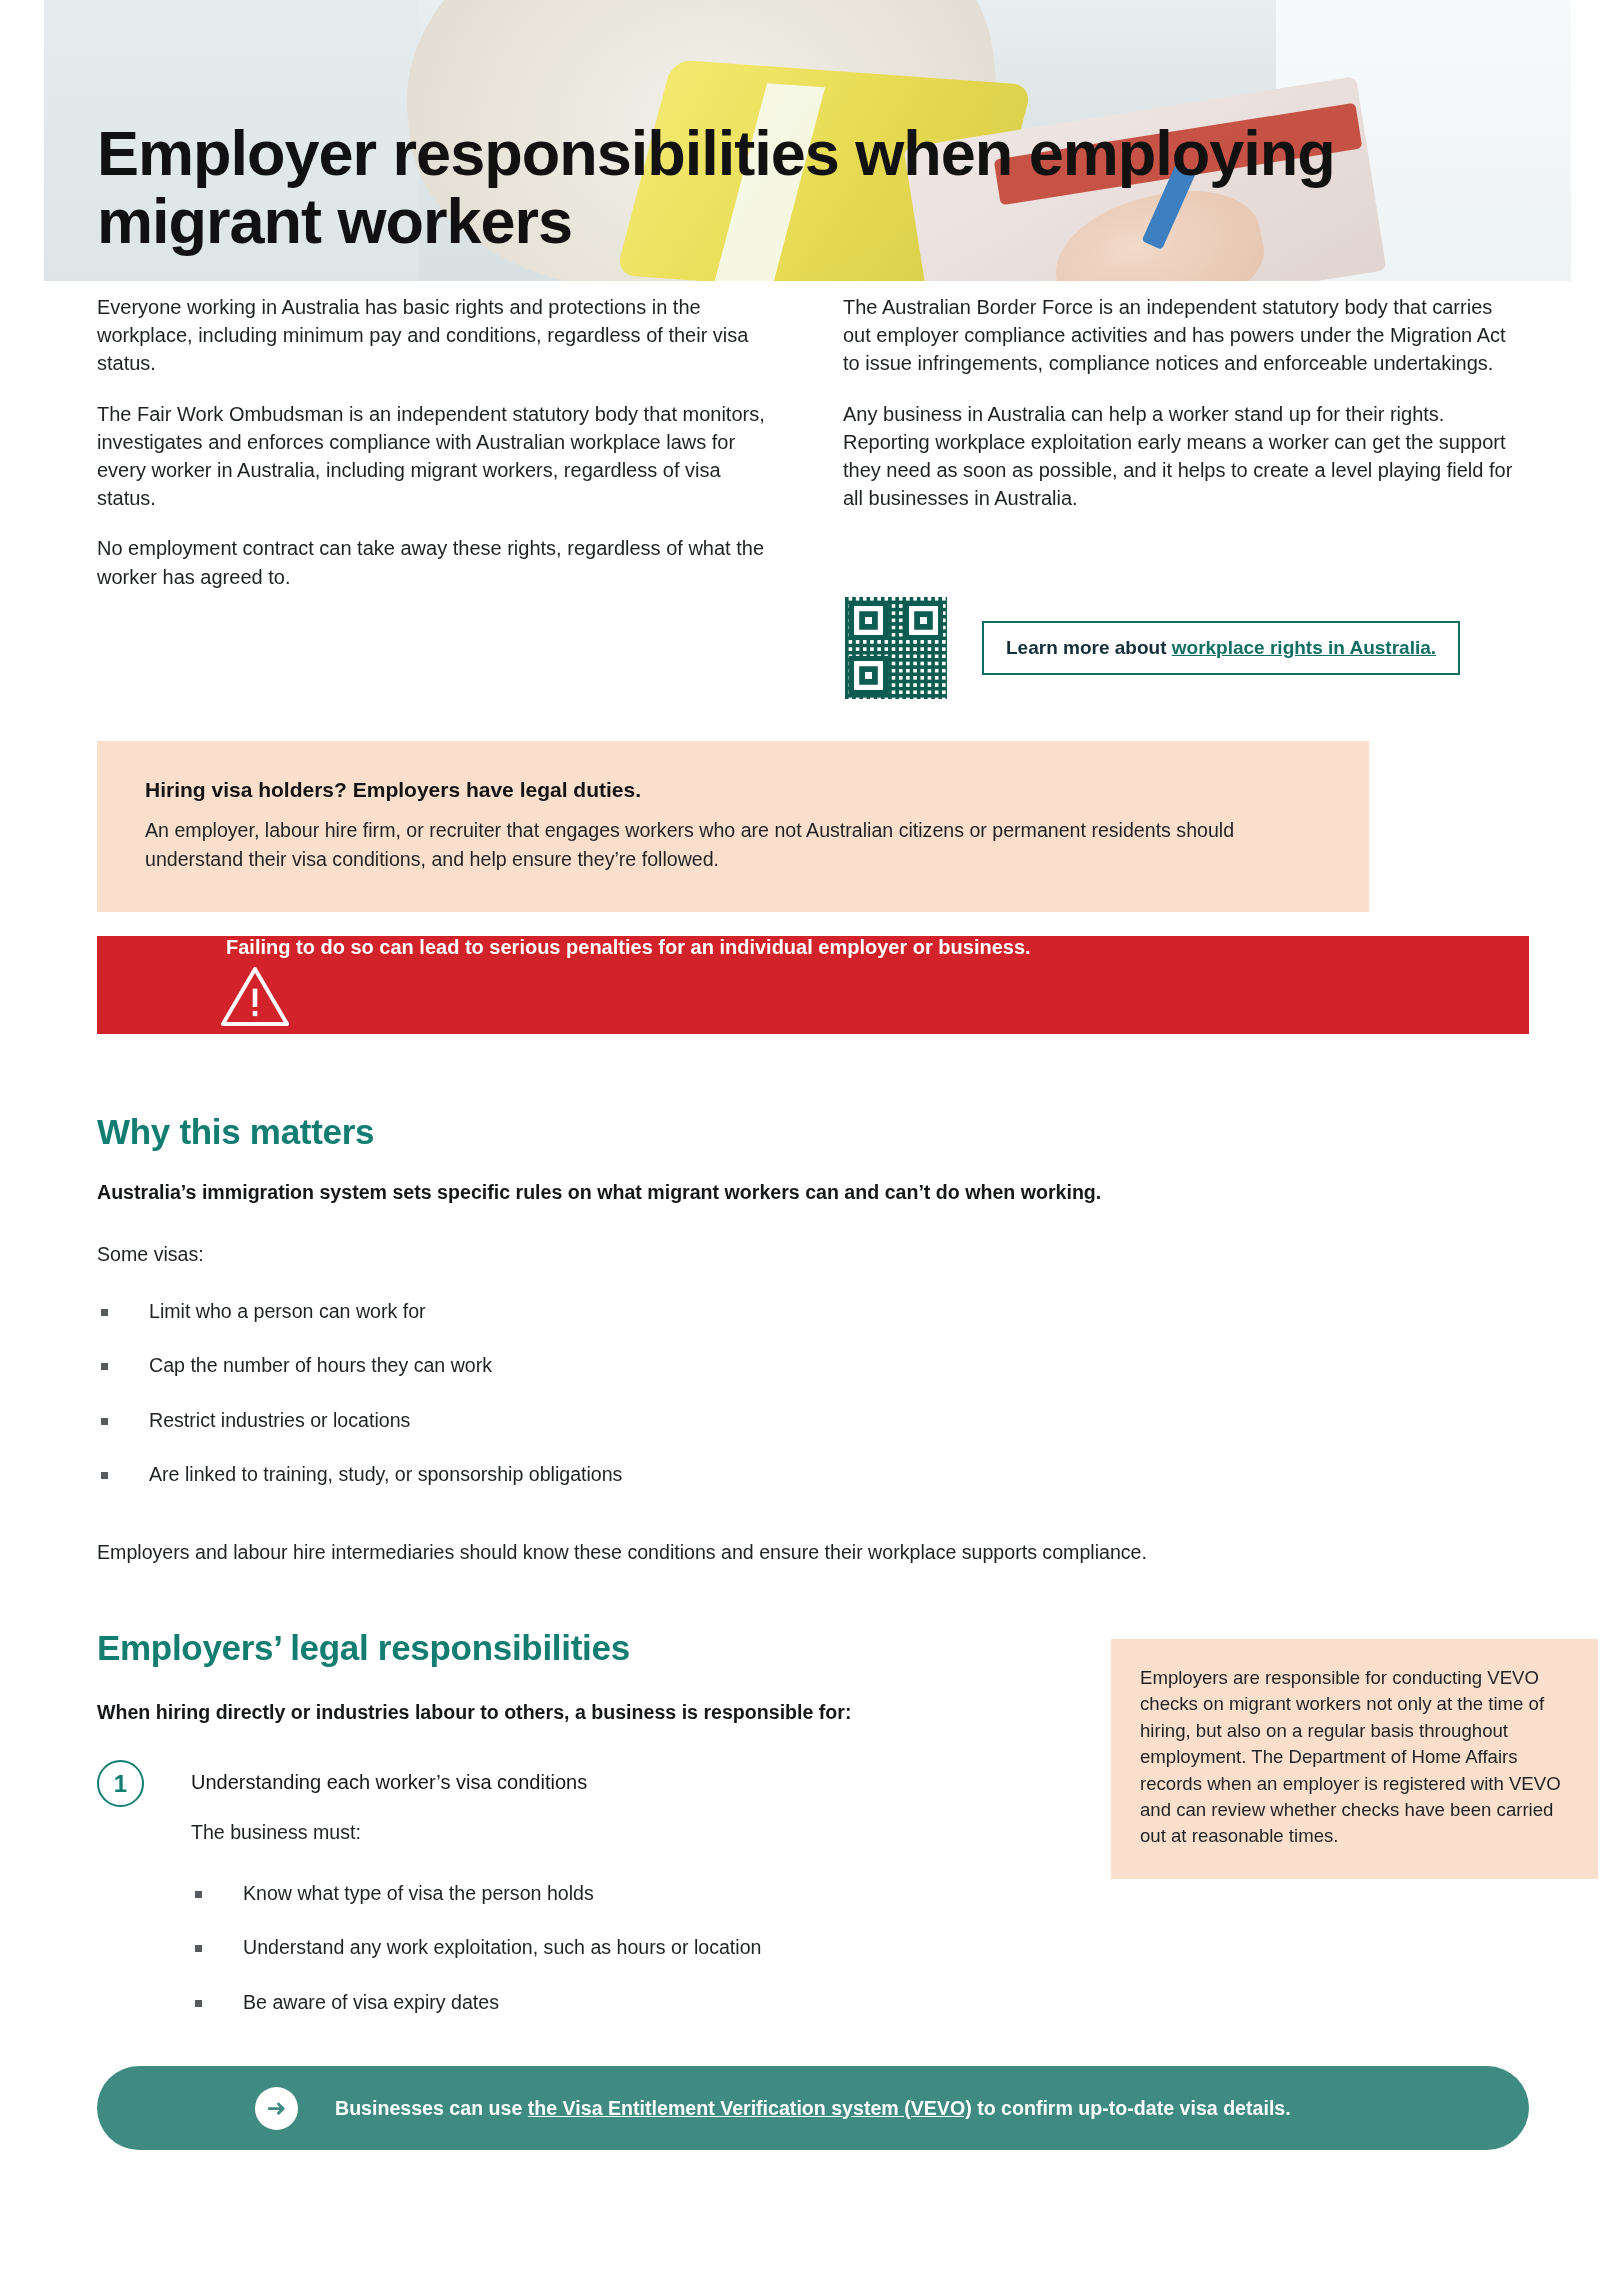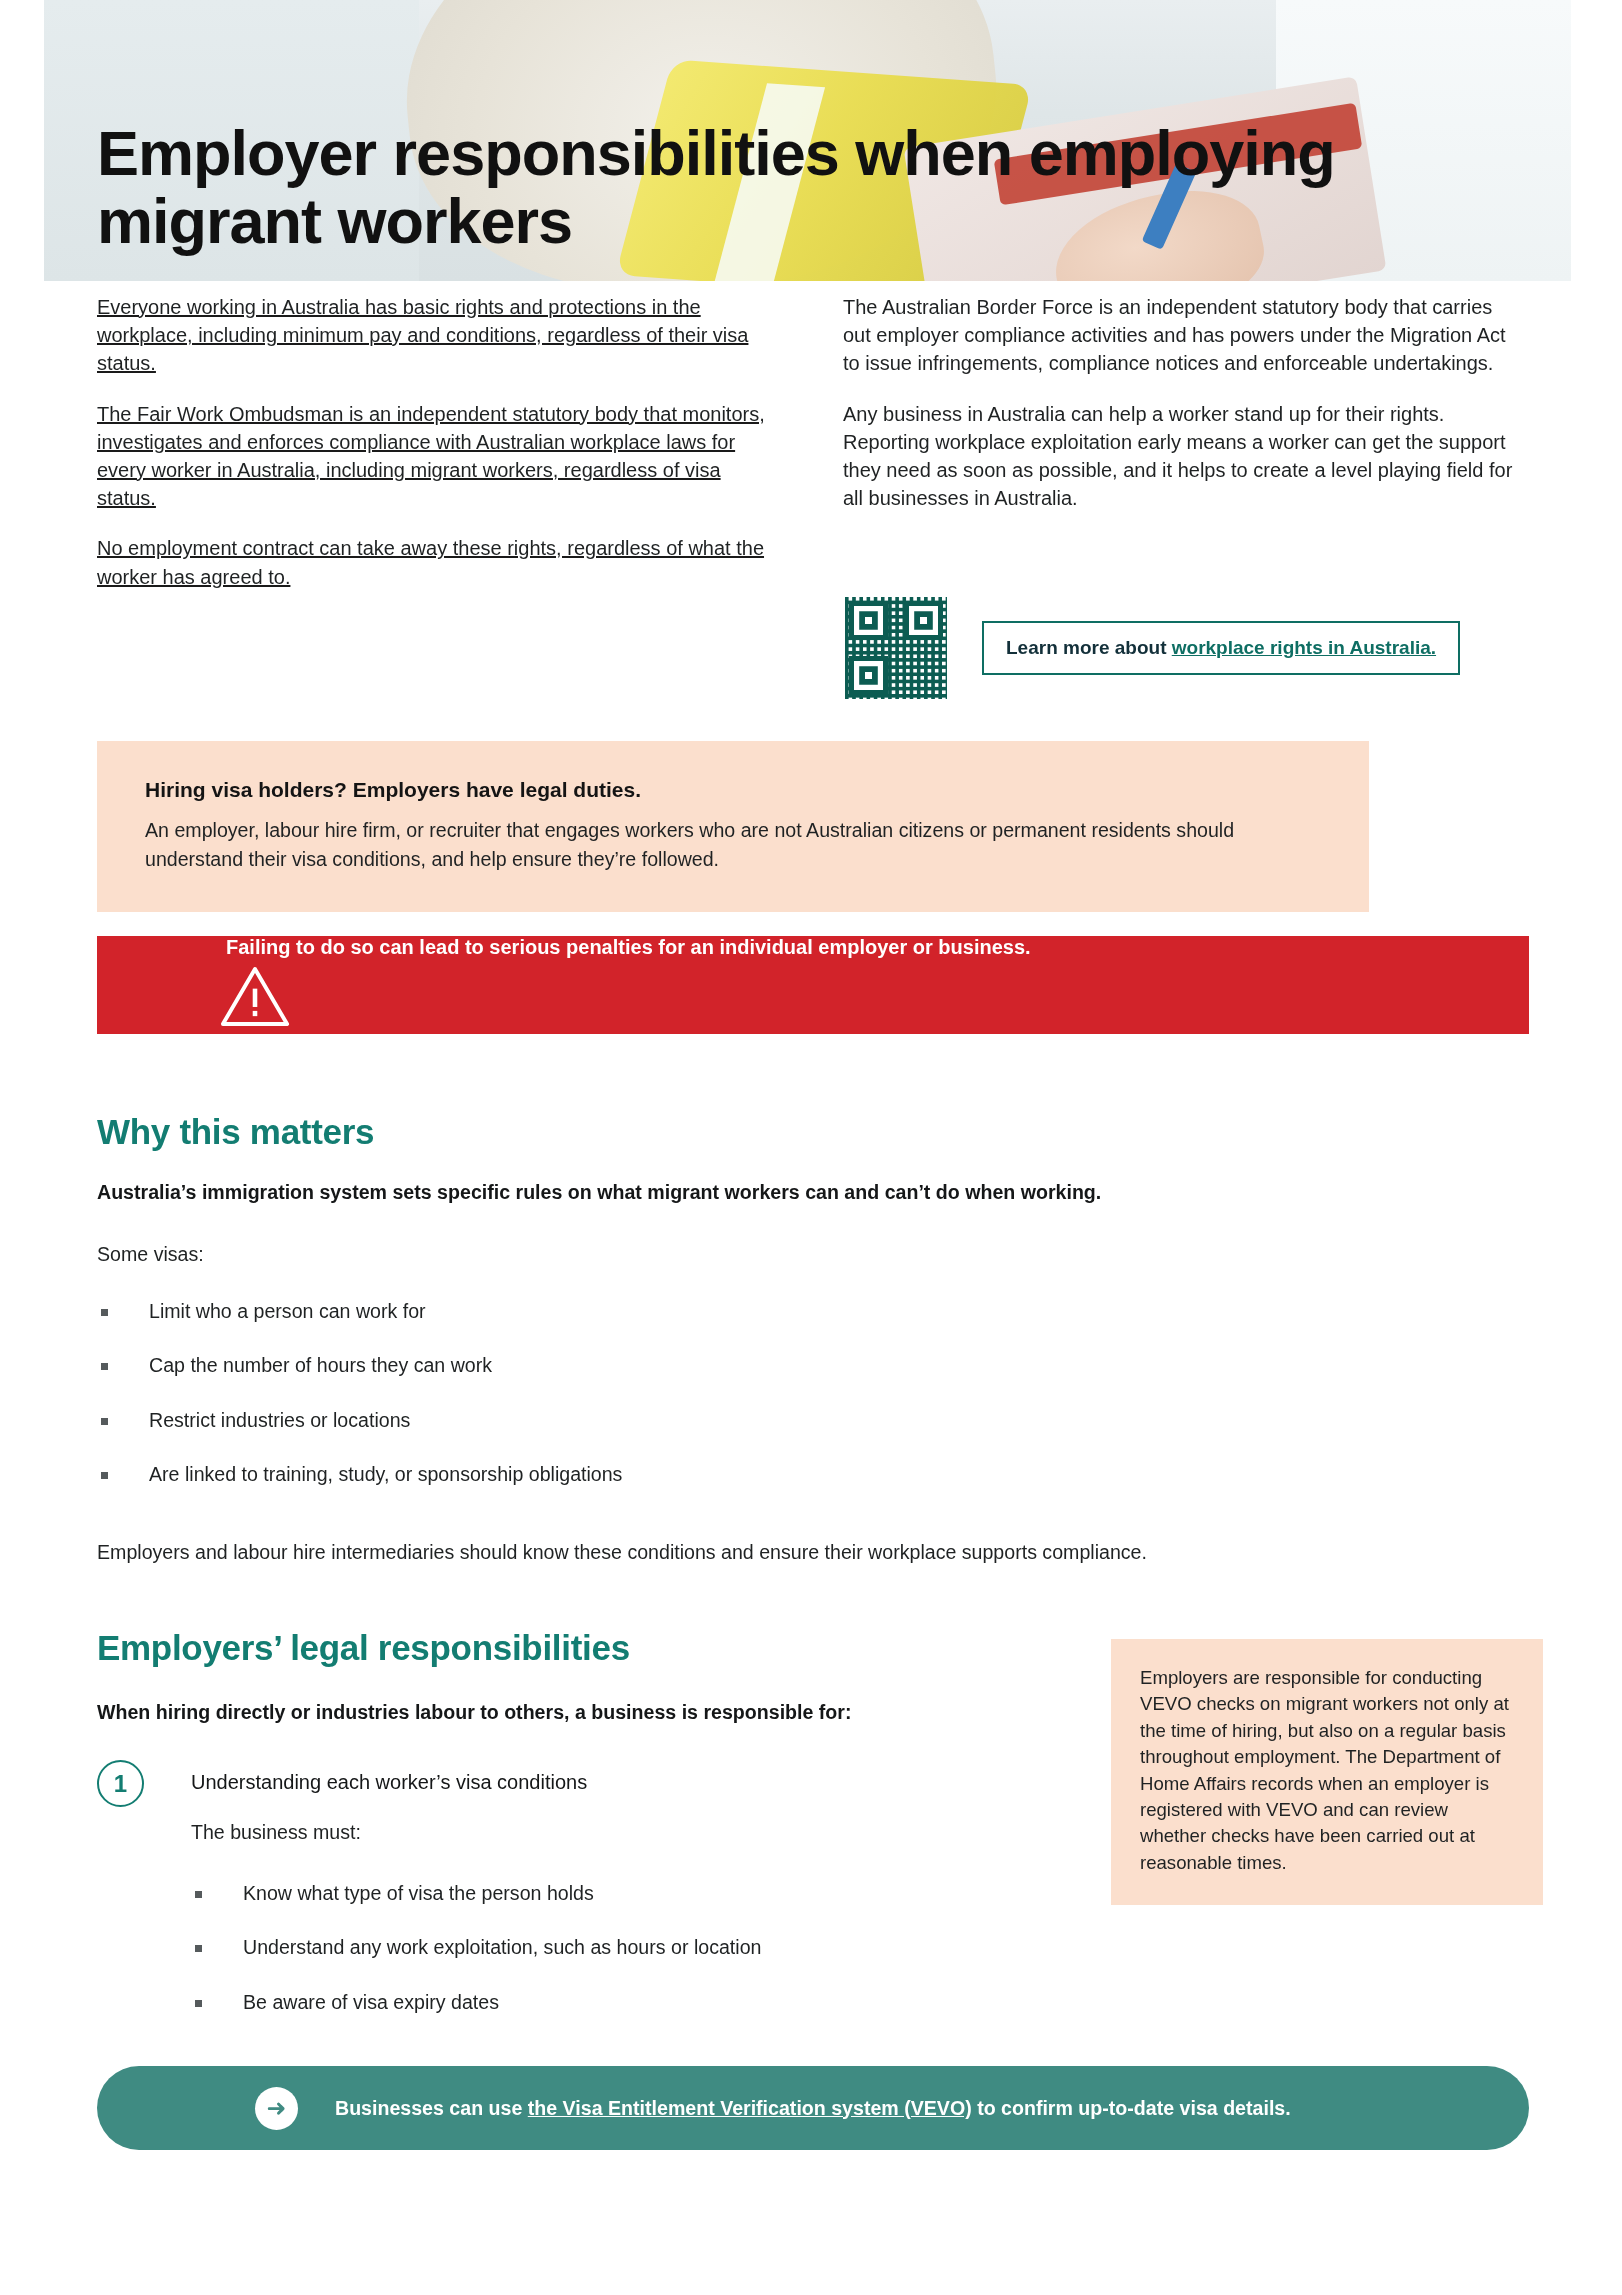--- a/index.html
+++ b/index.html
@@ -131,21 +131,20 @@
     font-weight: 700;
     letter-spacing: -1px;
     color: #111111;
   }
 
   
   .col-left {
     position: absolute;
     left: 97px; top: 293px;
     width: 674px;
-    text-decoration: underline;
   }
   .col-right {
     position: absolute;
     left: 843px; top: 293px;
     width: 681px;
   }
   .p {
     font-size: 20px;
     line-height: 1.41;
     color: #1f2223;
@@ -307,21 +306,21 @@
     position: absolute;
     font-size: 20px;
     font-weight: 400;
     color: #151718;
   }
 
   
   .side-note {
     position: absolute;
     left: 1111px; top: 1639px;
-    width: 432px;
+    width: 487px;
     background: #fbdfcd;
     padding: 26px 29px 29px 29px;
     box-sizing: border-box;
     font-size: 18.6px;
     line-height: 1.42;
     color: #1f2223;
   }
 
   
   .pill {

